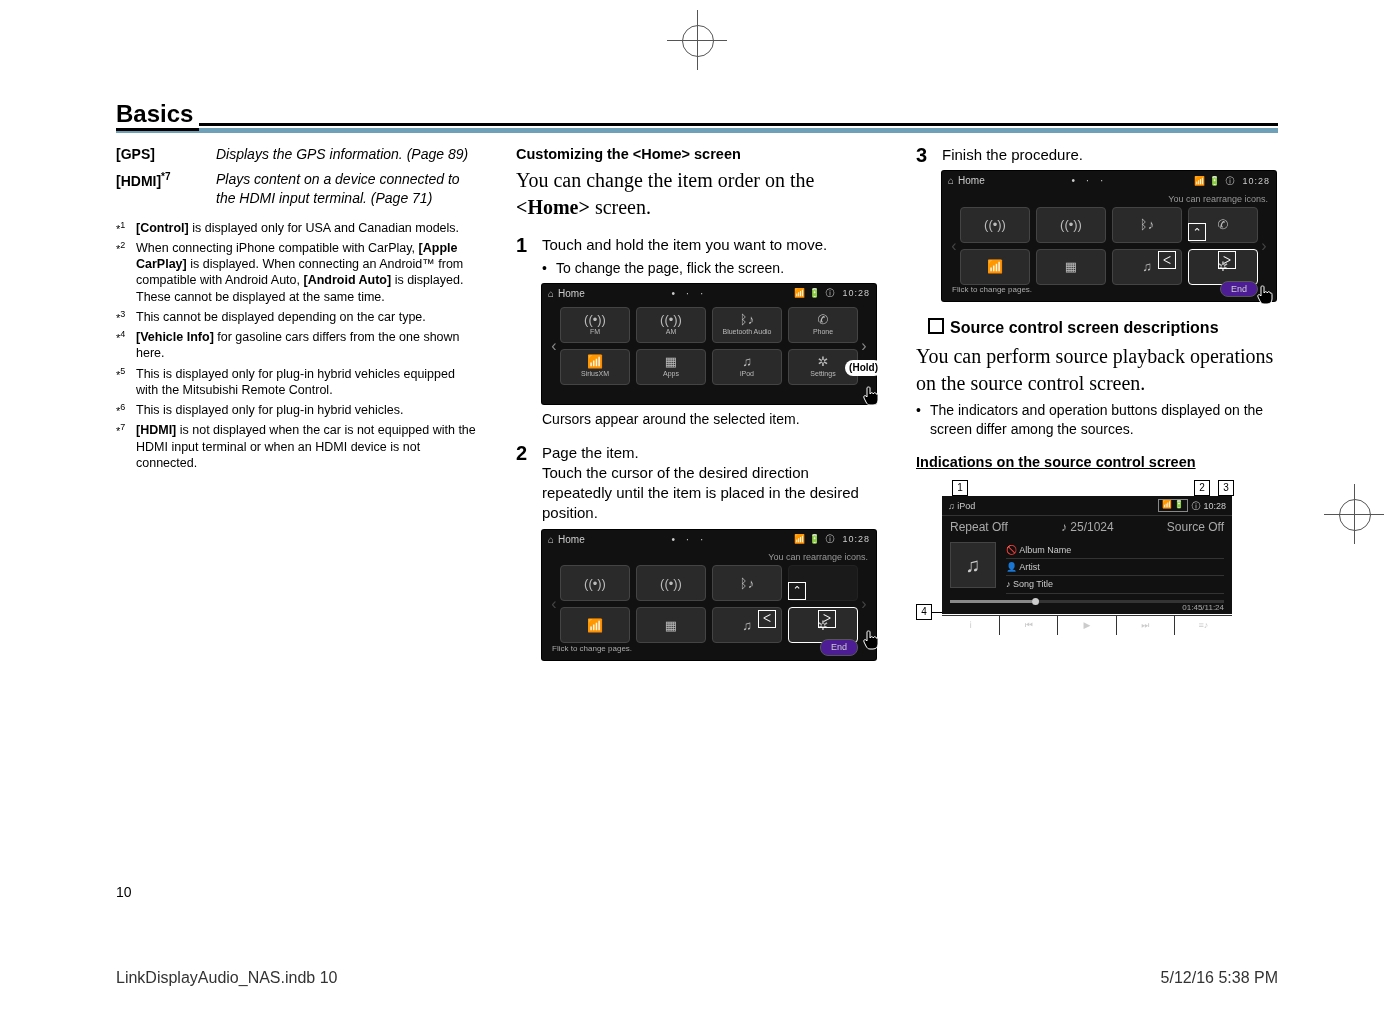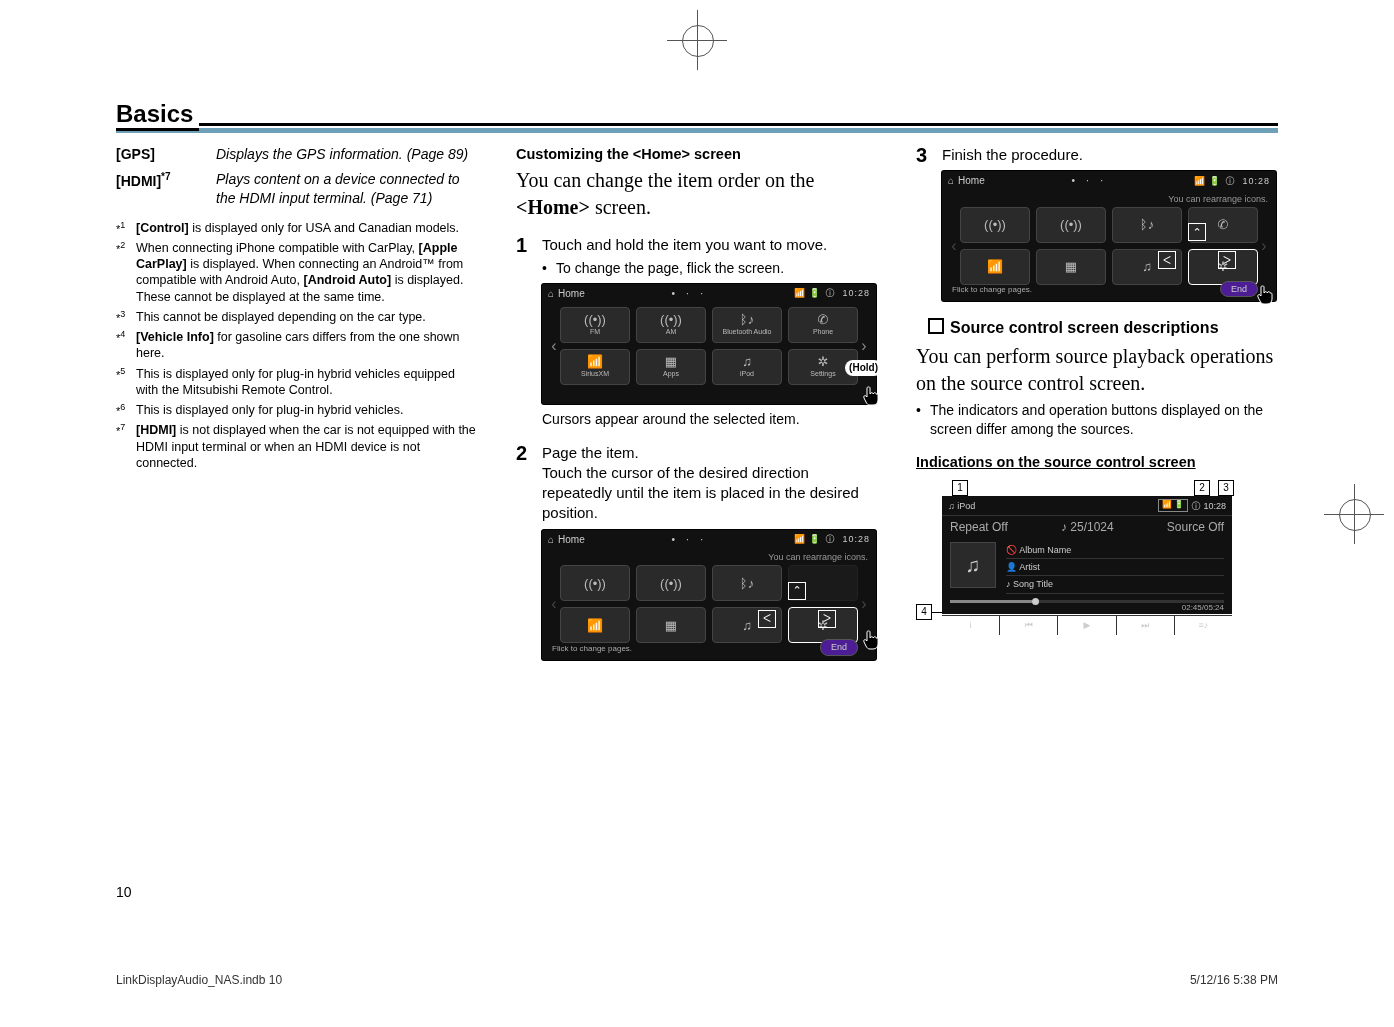--- a/index.html
+++ b/index.html
@@ -111,21 +111,21 @@
     position:relative; margin-top:8px; width:340px; height:150px;
   }
   .source-fig .scr{
     position:absolute; left:26px; top:16px; right:24px; bottom:16px;
     background:#111; color:#ccc; font-size:9px;
   }
   .callout{ position:absolute; width:14px; height:14px; border:1px solid #000; font-size:10px; text-align:center; line-height:13px; background:#fff;}
   .callout-line{ position:absolute; background:#000;}
 
   .page-num{ position:absolute; left:0; bottom:-40px; font-size:14px;}
-  .footer{ position:absolute; left:116px; right:116px; bottom:40px; display:flex; justify-content:space-between; font-size:12px; color:#333;}
+  .footer{ position:absolute; left:116px; right:116px; bottom:40px; display:flex; justify-content:space-between; font-size:16px; color:#333;}
 
   b{font-weight:700;}
 </style>
 </head>
 <body>
 
 <div class="crop-mark top">
   <div class="circle"></div>
     <div class="v"></div>
     <div class="h"></div>
@@ -416,21 +416,21 @@
               <div style="border-bottom:1px solid #333; padding:2px 0;">🚫 <span>Album Name</span></div>
               <div style="border-bottom:1px solid #333; padding:2px 0;">👤 <span>Artist</span></div>
               <div style="border-bottom:1px solid #333; padding:2px 0;">♪ <span>Song Title</span></div>
             </div>
           </div>
           <div style="padding:2px 8px;">
             <div style="height:3px; background:#333; position:relative;">
               <div style="position:absolute;left:0;top:0;height:3px;width:30%;background:#888;"></div>
               <div style="position:absolute;left:30%;top:-2px;width:7px;height:7px;border-radius:50%;background:#ccc;"></div>
             </div>
-            <div style="text-align:right; font-size:8px; color:#aaa;">02:45/05:24</div>
+            <div style="text-align:right; font-size:8px; color:#aaa;">01:45/11:24</div>
           </div>
           <div style="display:flex; border-top:1px solid #333;">
             <div style="flex:1;text-align:center;padding:3px 0;">ℹ</div>
             <div style="flex:1;text-align:center;padding:3px 0;border-left:1px solid #333;">⏮</div>
             <div style="flex:1;text-align:center;padding:3px 0;border-left:1px solid #333;">▶</div>
             <div style="flex:1;text-align:center;padding:3px 0;border-left:1px solid #333;">⏭</div>
             <div style="flex:1;text-align:center;padding:3px 0;border-left:1px solid #333;">≡♪</div>
           </div>
         </div>
       </div>

